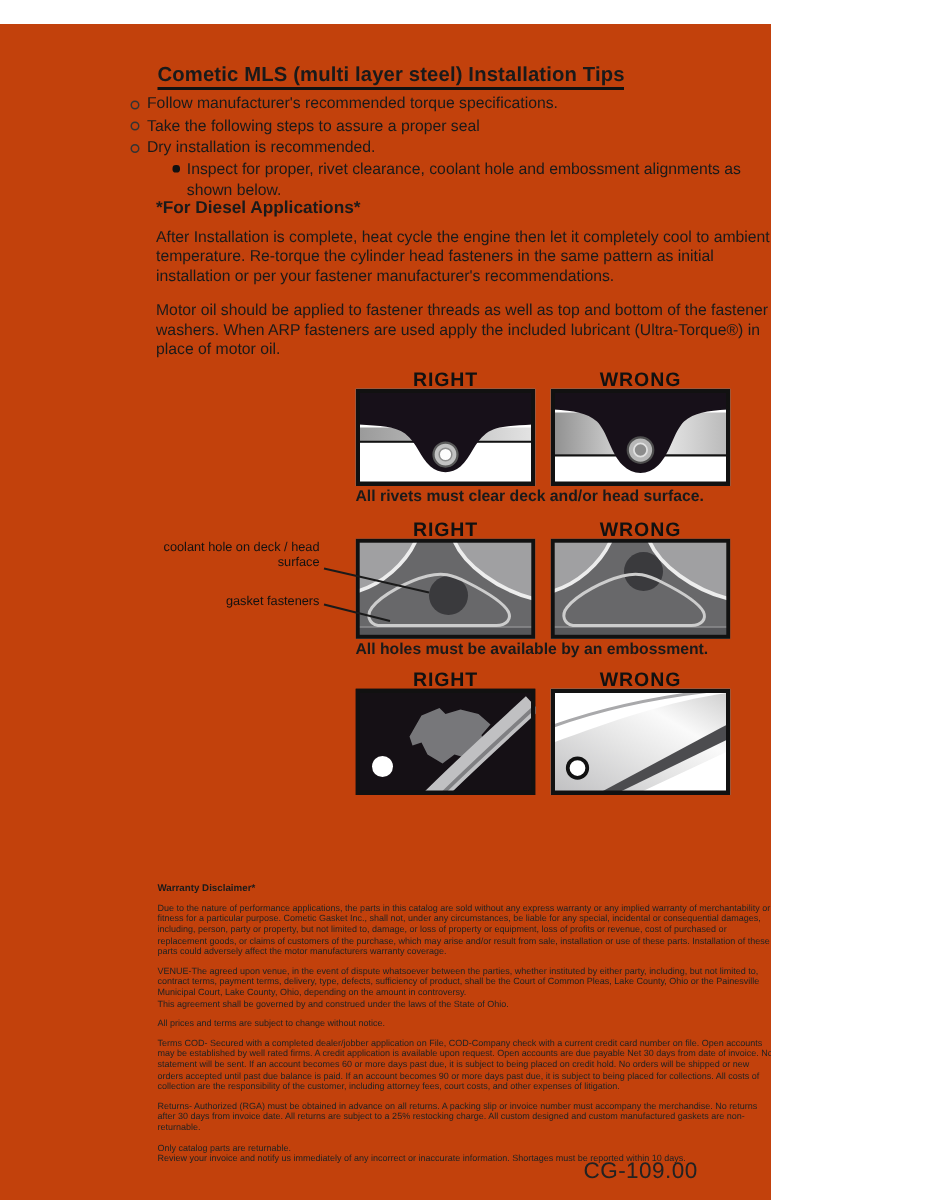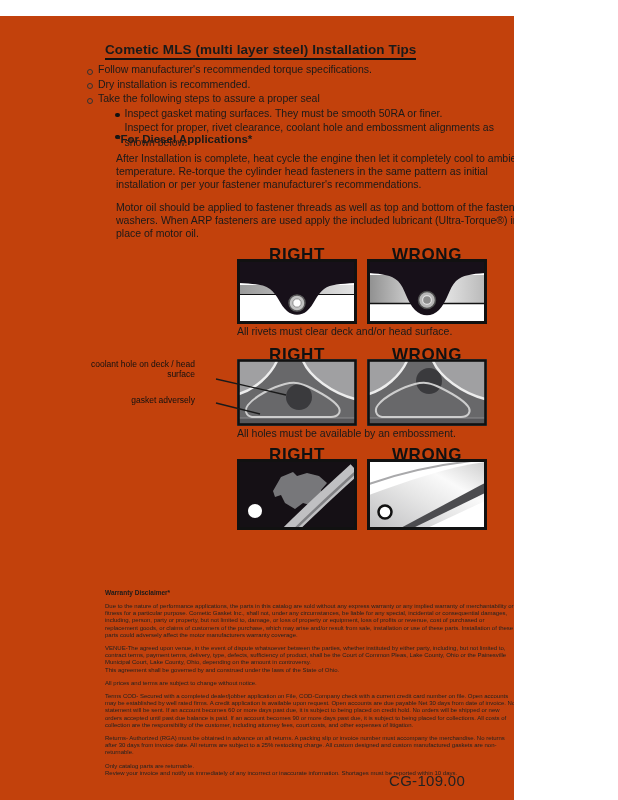--- a/index.html
+++ b/index.html
@@ -7,38 +7,38 @@
     position:relative;width:514px;height:800px;background:#c2410c;overflow:hidden;
     font-family:"Liberation Sans", sans-serif;color:#1a1a1a;margin-top:16px;
   }
   
   .title{
     position:absolute;left:105px;top:26px;font-size:13.5px;font-weight:bold;
     border-bottom:2px solid #111;padding-bottom:1px;letter-spacing:0.1px;display:inline-block;
   }
   
   .bullets{position:absolute;left:87px;top:46px;width:440px;font-size:10.5px;line-height:14.5px;}
-  .b-row{display:flex;align-items:center;}
+  .b-row{display:flex;align-items:flex-start;}
   .b-glyph{flex:0 0 auto;width:4px;height:4px;border:1px solid #333;border-radius:50%;margin:4.5px 5px 0 0;}
   .b-sub{margin-left:28px;}
   .b-glyph-filled{flex:0 0 auto;width:4.5px;height:4.5px;background:#111;border-radius:50%;margin:4.5px 5px 0 0;}
   
-  .diesel{position:absolute;left:116px;top:117px;width:414px;font-size:10.5px;line-height:13px;}
+  .diesel{position:absolute;left:104px;top:117px;width:414px;font-size:10.5px;line-height:13px;}
   .diesel h2{font-size:11.5px;font-weight:bold;margin:0 0 6px 0;}
   .diesel p{margin:0 0 10px 0;}
   
   .drow{position:absolute;left:237px;width:250px;}
   .row1{top:229px;} .row2{top:329px;} .row3{top:429px;}
   .dlabels{display:flex;gap:10px;height:14px;}
-  .dlabels span{width:120px;text-align:center;font-size:17px;font-weight:bold;letter-spacing:0.6px;color:#111;}
+  .dlabels span{width:120px;text-align:center;font-size:13px;font-weight:bold;letter-spacing:0.6px;color:#111;}
   .dpanels{display:flex;gap:10px;}
   .dpanels svg{display:block;}
-  .dcaption{font-size:10.5px;font-weight:normal;margin-top:2px;white-space:pre-line;line-height:11.5px;}
-  
-  .annotations{position:absolute;left:80px;top:344px;width:115px;text-align:right;font-size:8.5px;line-height:9.5px;color:#111;}
+  .dcaption{font-size:10.5px;font-weight:bold;margin-top:2px;white-space:pre-line;line-height:11.5px;}
+  
+  .annotations{position:absolute;left:98px;top:344px;width:115px;text-align:right;font-size:8.5px;line-height:9.5px;color:#111;}
   .ann-2{margin-top:17px;}
   .leader-svg{position:absolute;left:214px;top:356px;}
   
   .disclaimer{position:absolute;left:105px;top:573px;width:413px;}
   .disclaimer h3{font-size:6.5px;font-weight:bold;margin:0 0 7px 0;}
   .disc-p{font-size:6px;line-height:7.2px;margin:0 0 6px 0;white-space:pre-line;color:#222;}
   
   .footer-code{position:absolute;left:389px;top:756px;font-size:15px;letter-spacing:0.3px;color:#222;}
 </style>
 </head>
@@ -48,29 +48,25 @@
 
   <div class="title">Cometic MLS (multi layer steel) Installation Tips</div>
 
   <div class="bullets">
     <div class="b-row">
       <span class="b-glyph"></span>
       <span>Follow manufacturer's recommended torque specifications.</span>
     </div>
     <div class="b-row">
       <span class="b-glyph"></span>
-      <span>Dry installation is recommended.</span>
+      <span>Take the following steps to assure a proper seal</span>
     </div>
     <div class="b-row">
       <span class="b-glyph"></span>
-      <span>Take the following steps to assure a proper seal</span>
-    </div>
-    <div class="b-row b-sub">
-      <span class="b-glyph-filled"></span>
-      <span>Inspect gasket mating surfaces.  They must be smooth 50RA or finer.</span>
+      <span>Dry installation is recommended.</span>
     </div>
     <div class="b-row b-sub">
       <span class="b-glyph-filled"></span>
       <span>Inspect for proper, rivet clearance, coolant hole and embossment alignments as shown below.</span>
     </div>
   </div>
 
   <div class="diesel">
     <h2>*For Diesel Applications*</h2>
     <p>After Installation is complete, heat cycle the engine then let it completely cool to ambient temperature. Re-torque the cylinder head fasteners in the same pattern as initial installation or per your fastener manufacturer's recommendations.</p>
@@ -149,21 +145,21 @@
         <circle cx="62" cy="22" r="13" fill="#3a3a3d"></circle>
         <path d="M15,58 C9,57 7,51 11,46 C18,37 36,28 48,25 C58,22.5 64,24 74,29 C87,35.5 99,43 102,49 C104,53.5 101,58 94,58 Z" stroke="#cdcdcd" stroke-width="2" fill="none"></path>
         <rect x="1.5" y="1.5" width="117" height="64" fill="none" stroke="#111" stroke-width="2.6"></rect>
       </svg>
     </div>
     <div class="dcaption">All holes must be available by an embossment.</div>
   </div>
 
   <div class="annotations">
     <div class="ann-1">coolant hole on deck / head surface</div>
-    <div class="ann-2">gasket adversely</div>
+    <div class="ann-2">gasket fasteners</div>
   </div>
   <svg class="leader-svg" width="92" height="46" viewBox="0 0 92 46">
     <line x1="2" y1="7" x2="72" y2="23" stroke="#1a1a1a" stroke-width="1.3"></line>
     <line x1="2" y1="31" x2="46" y2="42" stroke="#1a1a1a" stroke-width="1.3"></line>
   </svg>
 
   <div class="drow row3">
     <div class="dlabels">
       <span>RIGHT</span>
       <span>WRONG</span>

